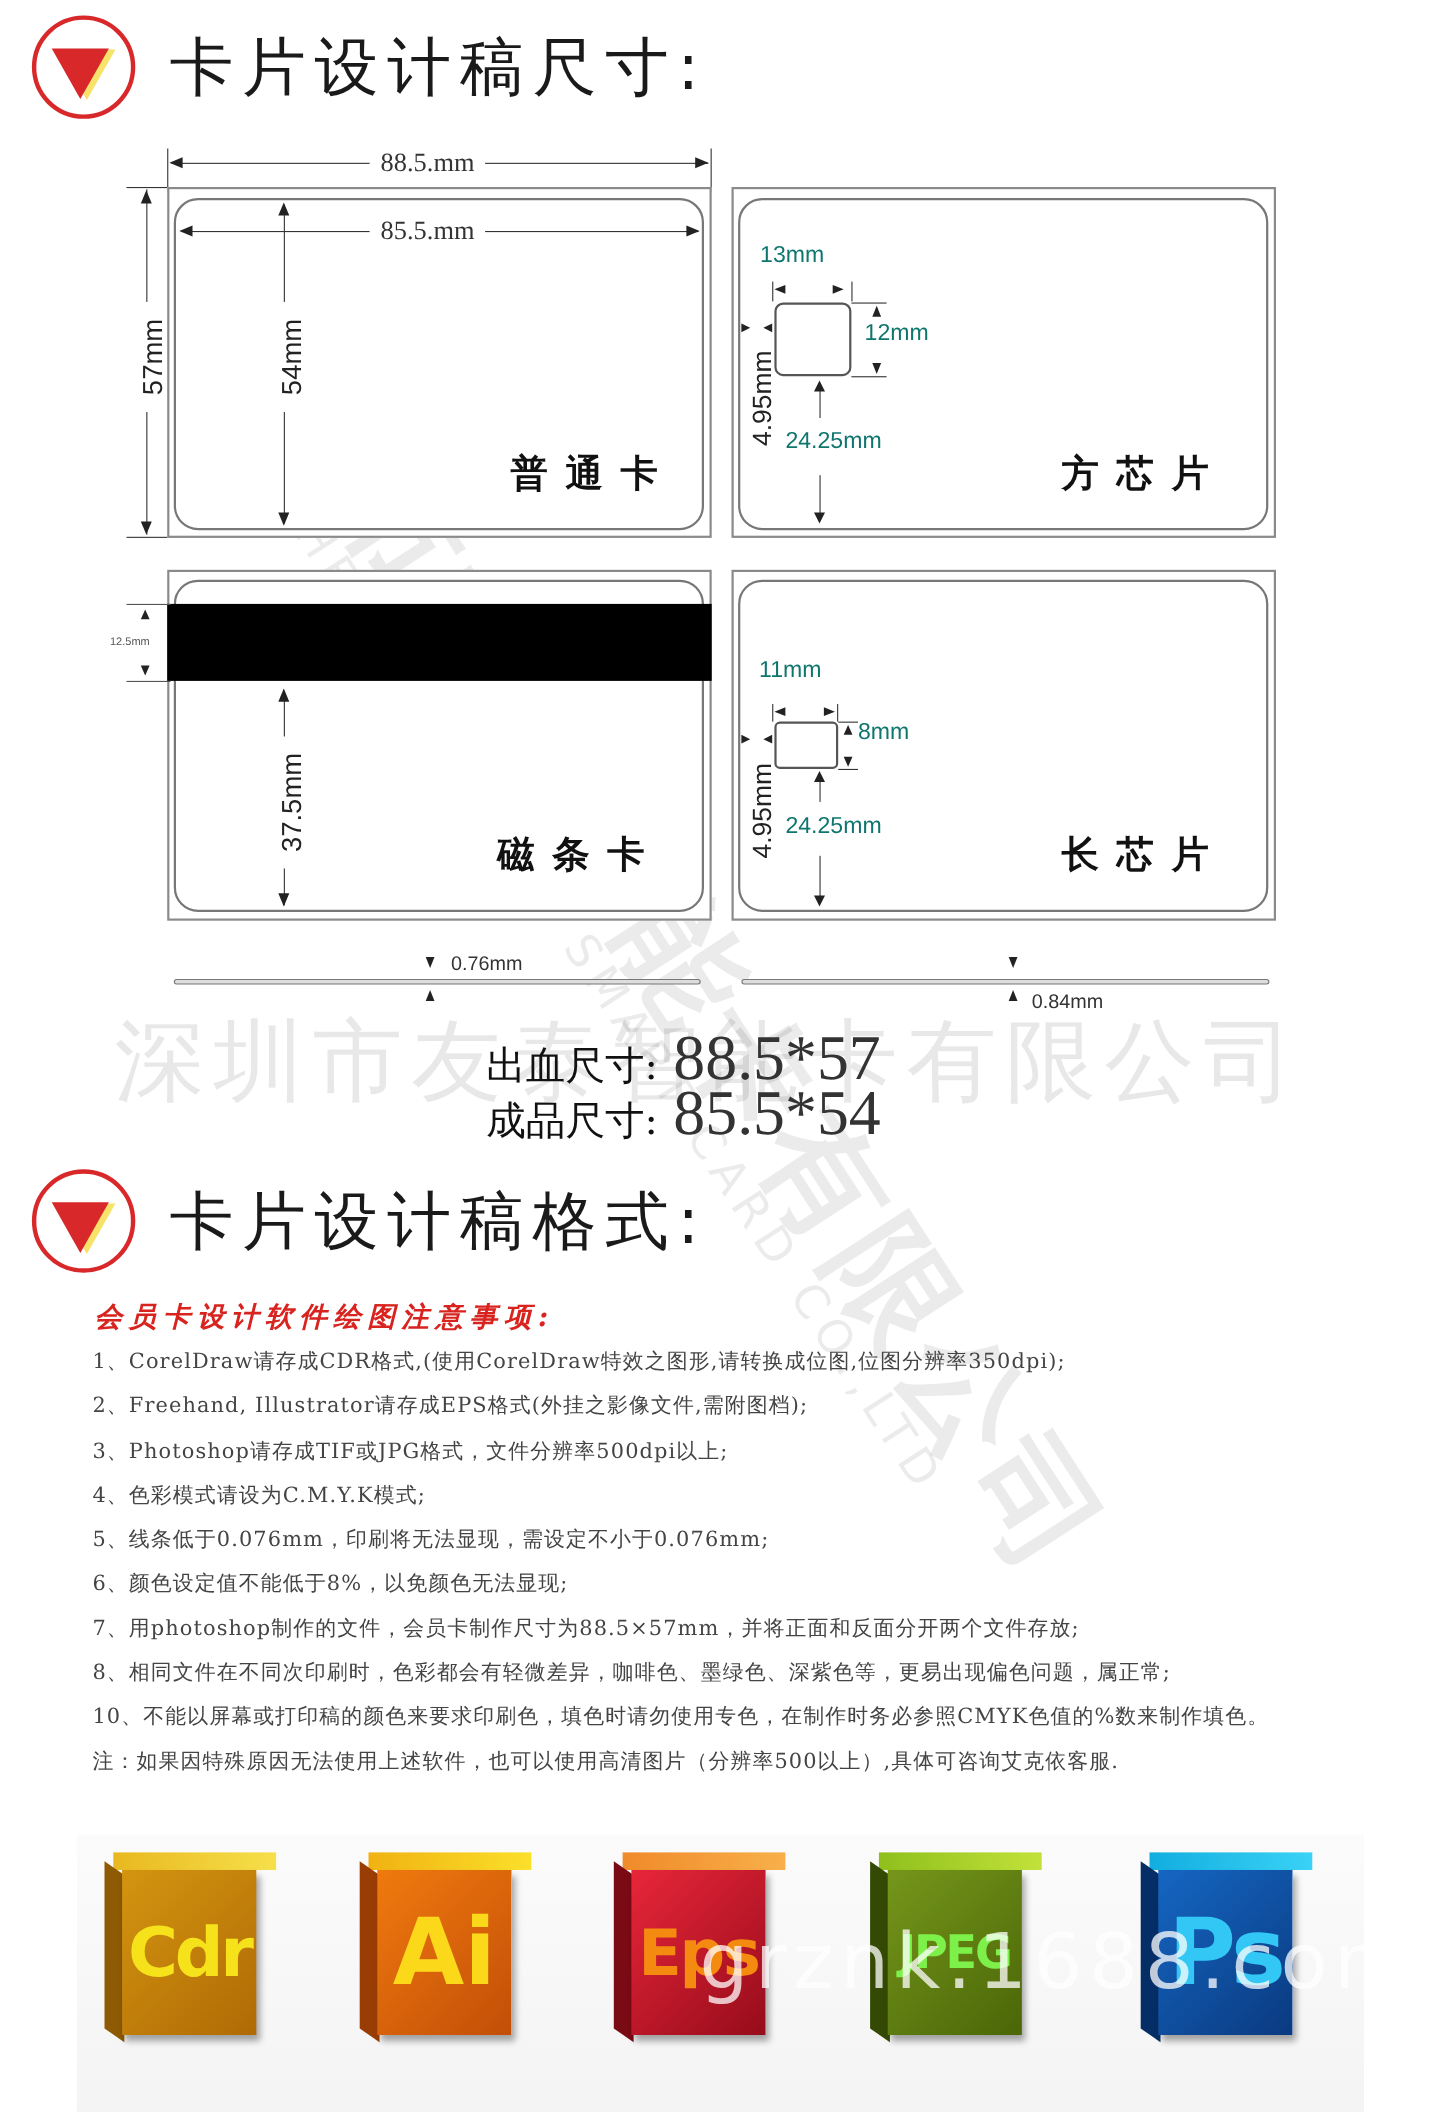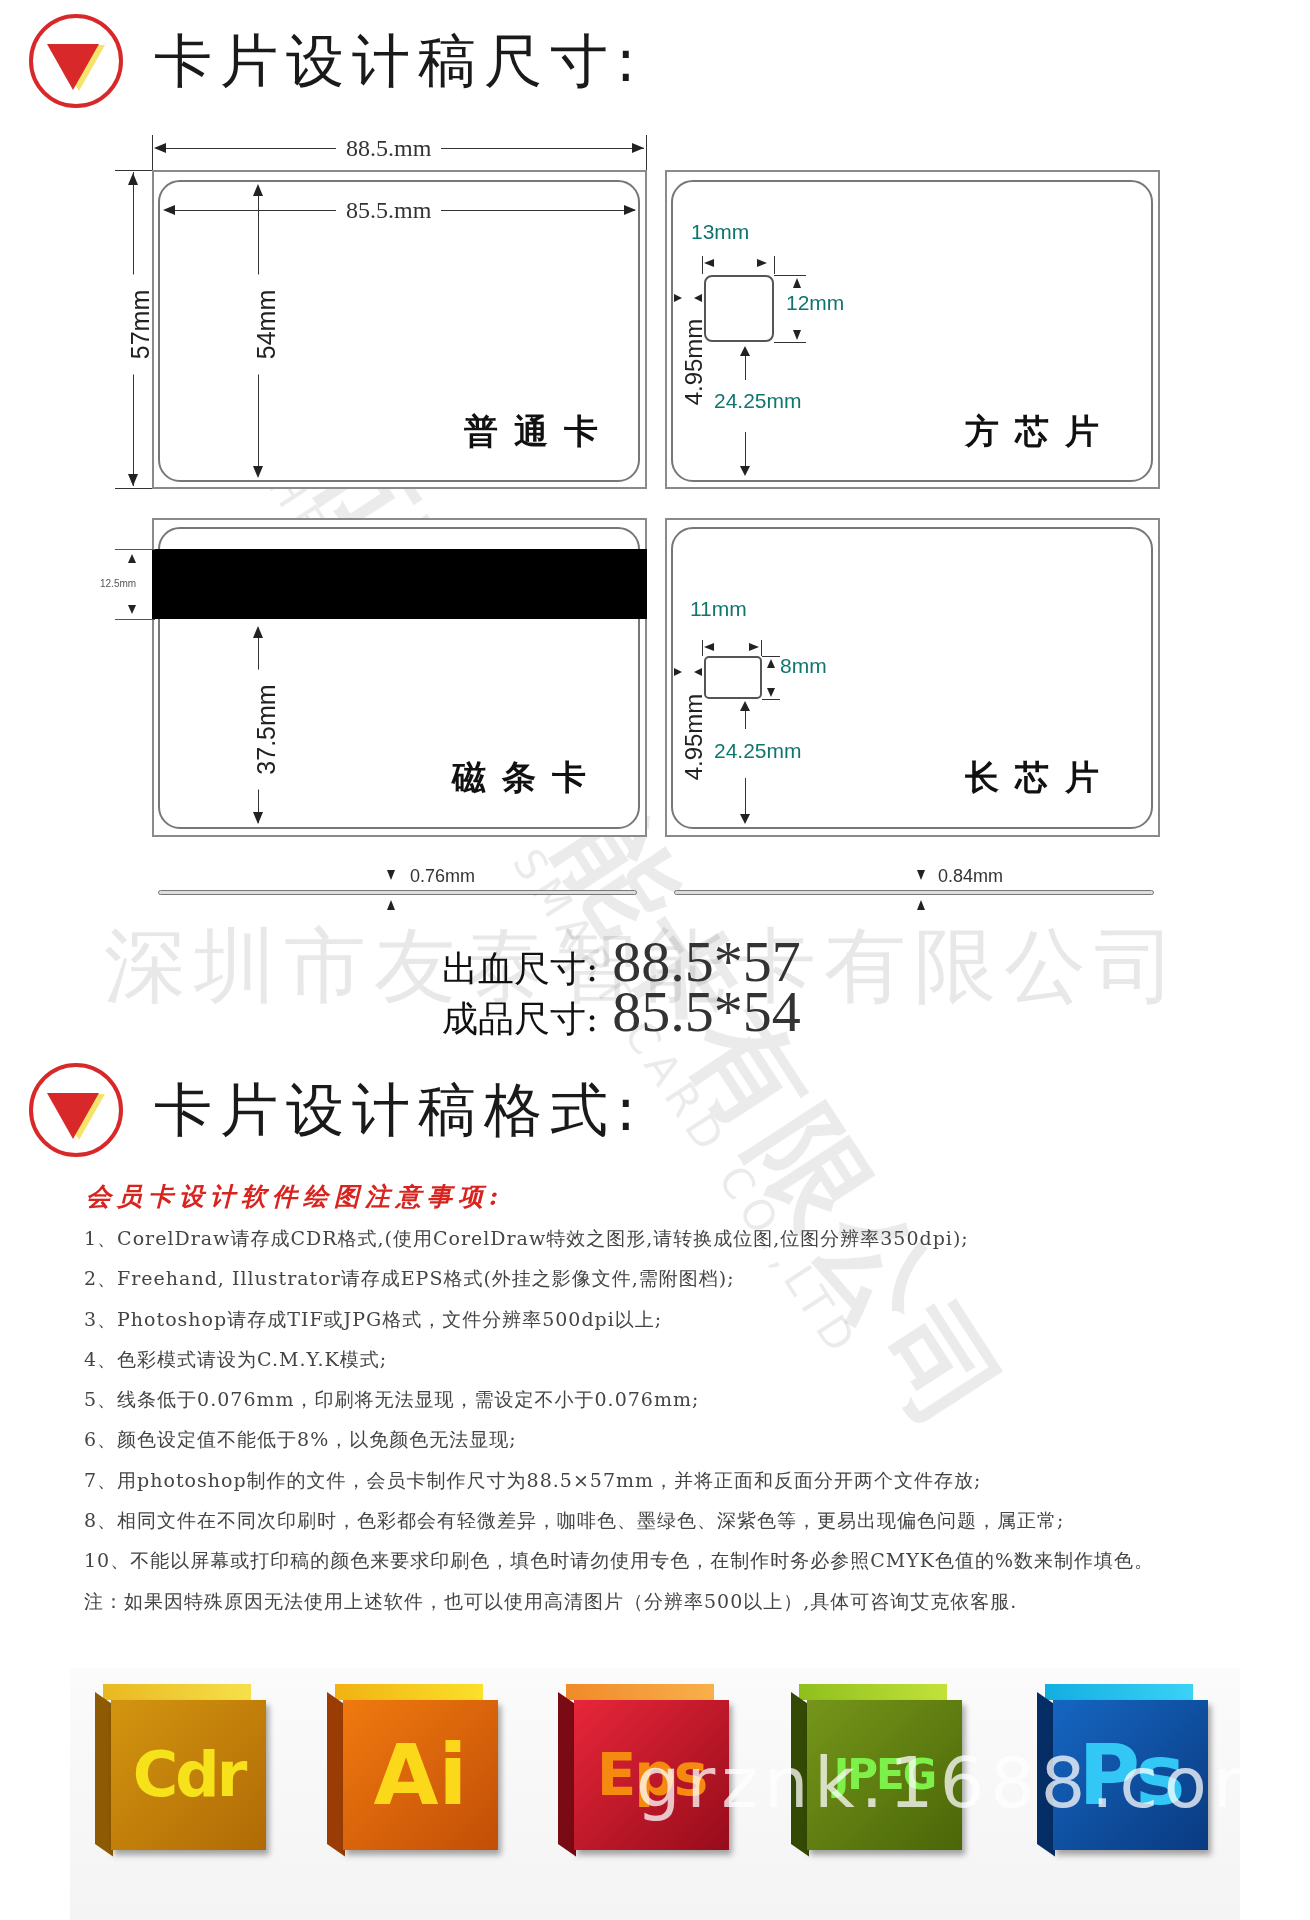--- a/index.html
+++ b/index.html
@@ -25,21 +25,21 @@
   .wm-diag{position:absolute;white-space:nowrap;transform-origin:0 0;line-height:1;pointer-events:none;}
   .wm-diag .big{font-family:"DejaVu Sans",sans-serif;font-weight:bold;font-size:112px;color:rgba(0,0,0,0.08);letter-spacing:6px;}
   .wm-diag2{position:absolute;white-space:nowrap;transform-origin:0 0;line-height:1;font-family:"DejaVu Sans",sans-serif;font-size:42px;color:rgba(0,0,0,0.08);letter-spacing:8px;}
   .notes-title{position:absolute;left:86px;top:1180px;font-family:"DejaVu Serif",serif;font-weight:bold;font-style:italic;font-size:25px;letter-spacing:6px;color:#d8231f;white-space:nowrap;}
   .notes{position:absolute;left:84px;top:1224px;margin:0;padding:0;list-style:none;}
   .notes li{font-family:"DejaVu Serif",serif;font-size:19px;color:#444;height:40.3px;line-height:28px;white-space:nowrap;letter-spacing:1px;}
   .icons-band{position:absolute;left:70px;top:1668px;width:1170px;height:252px;background:linear-gradient(#fbfbfb,#f4f4f4);}
   .book{position:absolute;top:1684px;width:170px;height:170px;}
   .book .spine{position:absolute;left:0;top:8px;width:18px;height:152px;transform:skewY(35deg);transform-origin:0 0;}
   .book .topp{position:absolute;left:8px;top:0;width:148px;height:16px;}
-  .book .face{position:absolute;left:16px;top:16px;width:155px;height:150px;box-shadow:3px 5px 6px rgba(0,0,0,0.35);display:flex;align-items:center;justify-content:center;}
+  .book .face{position:absolute;left:16px;top:16px;width:122px;height:150px;box-shadow:3px 5px 6px rgba(0,0,0,0.35);display:flex;align-items:center;justify-content:center;}
   .book .face span{font-family:"DejaVu Sans",sans-serif;font-weight:bold;line-height:1;}
   .site-wm{position:absolute;left:636px;top:1748px;font-family:"DejaVu Sans",sans-serif;font-size:70px;color:rgba(255,255,255,0.75);letter-spacing:6px;white-space:nowrap;line-height:1;}
 </style>
 </head>
 <body>
 
 <div class="wm-diag" style="left:250px;top:200px;transform:rotate(57deg);">
   <span class="big">深圳市友泰智能卡有限公司</span>
 </div>
 <div class="wm-diag2" style="left:195px;top:310px;transform:rotate(57deg);">
@@ -141,21 +141,21 @@
 <div class="card-name" style="left:965px;top:760px;">长芯片</div>
 
 <div class="thick-line" style="left:158px;top:890px;width:479px;"></div>
 <div class="abs" style="left:387px;top:870px;width:0;height:0;border-left:4px solid transparent;border-right:4px solid transparent;border-top:10px solid #222;"></div>
 <div class="abs" style="left:387px;top:900px;width:0;height:0;border-left:4px solid transparent;border-right:4px solid transparent;border-bottom:10px solid #222;"></div>
 <div class="abs" style="left:410px;top:866px;font-family:'Liberation Sans',sans-serif;font-size:18px;color:#333;">0.76mm</div>
 
 <div class="thick-line" style="left:674px;top:890px;width:480px;"></div>
 <div class="abs" style="left:917px;top:870px;width:0;height:0;border-left:4px solid transparent;border-right:4px solid transparent;border-top:10px solid #222;"></div>
 <div class="abs" style="left:917px;top:900px;width:0;height:0;border-left:4px solid transparent;border-right:4px solid transparent;border-bottom:10px solid #222;"></div>
-<div class="abs" style="left:938px;top:866px;font-family:'Liberation Sans',sans-serif;font-size:18px;color:#333;">0.84mm</div>
+<div class="abs" style="left:938px;top:900px;font-family:'Liberation Sans',sans-serif;font-size:18px;color:#333;">0.84mm</div>
 
 <div class="wm-line" style="left:104px;top:925px;">深圳市友泰智能卡有限公司</div>
 
 <div class="size-row" style="left:442px;top:933px;">
   <span class="size-label">出血尺寸:</span><span class="size-val">88.5*57</span>
 </div>
 <div class="size-row" style="left:442px;top:983px;">
   <span class="size-label">成品尺寸:</span><span class="size-val">85.5*54</span>
 </div>
 

